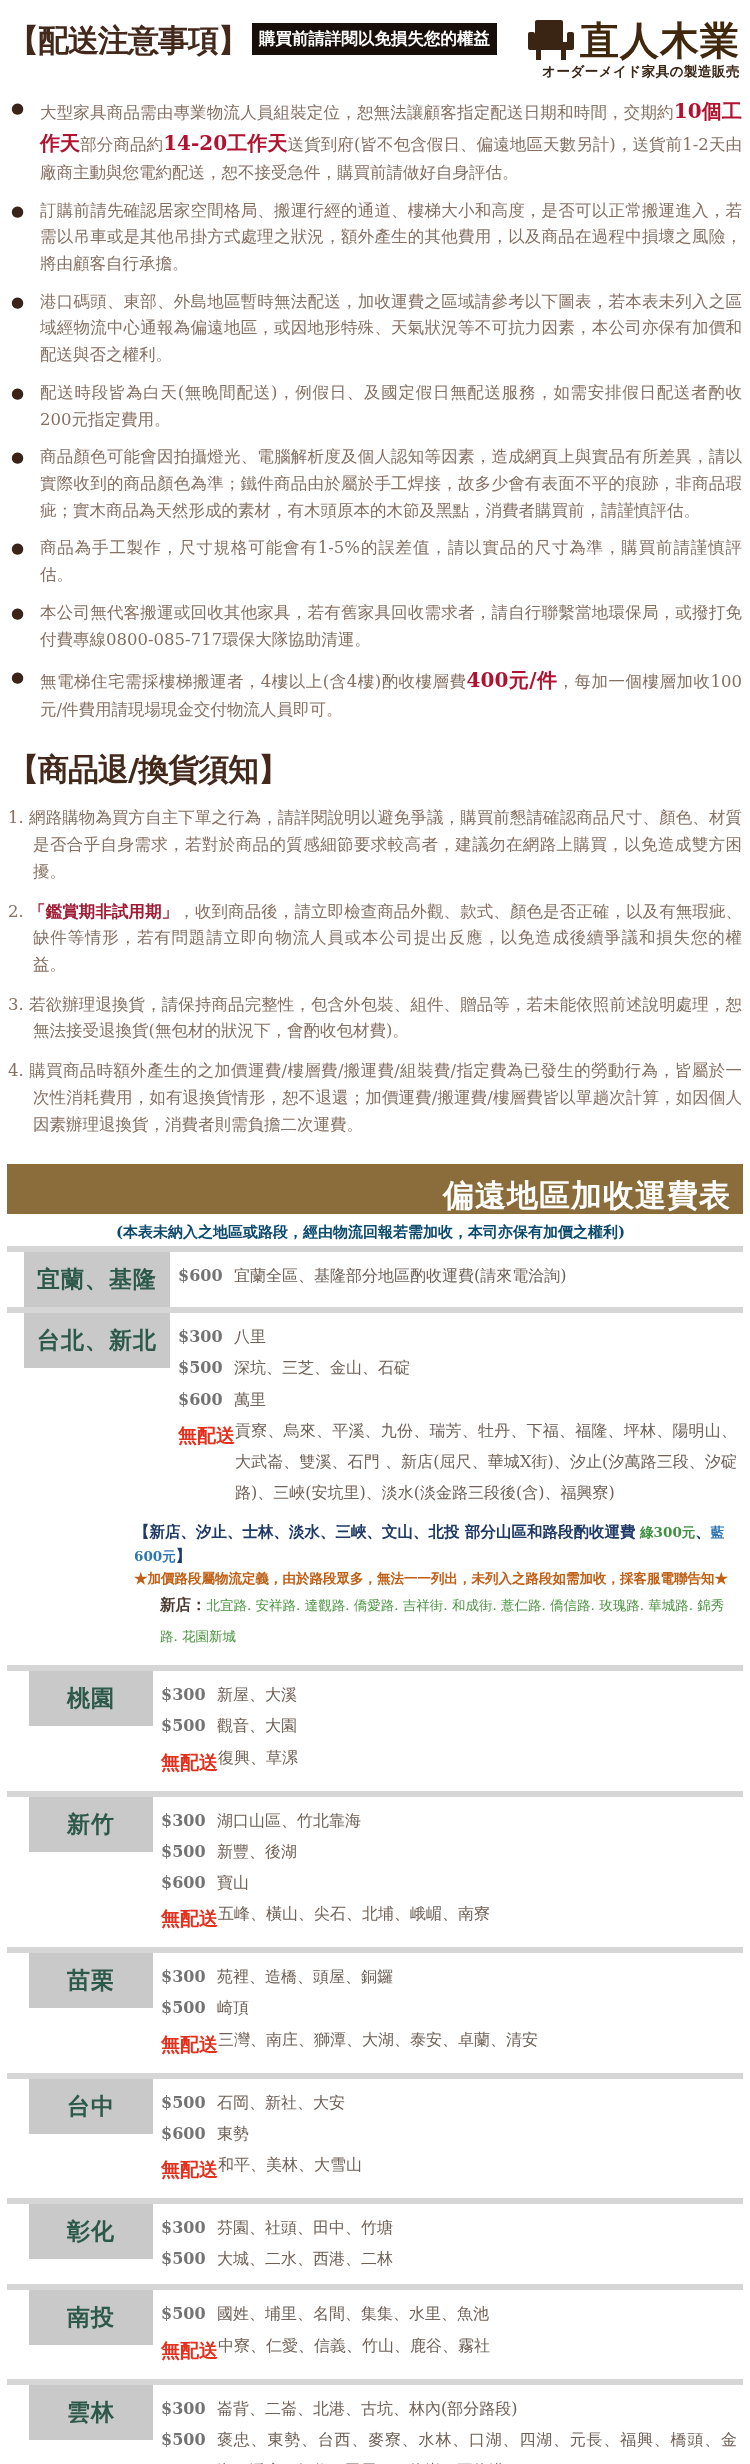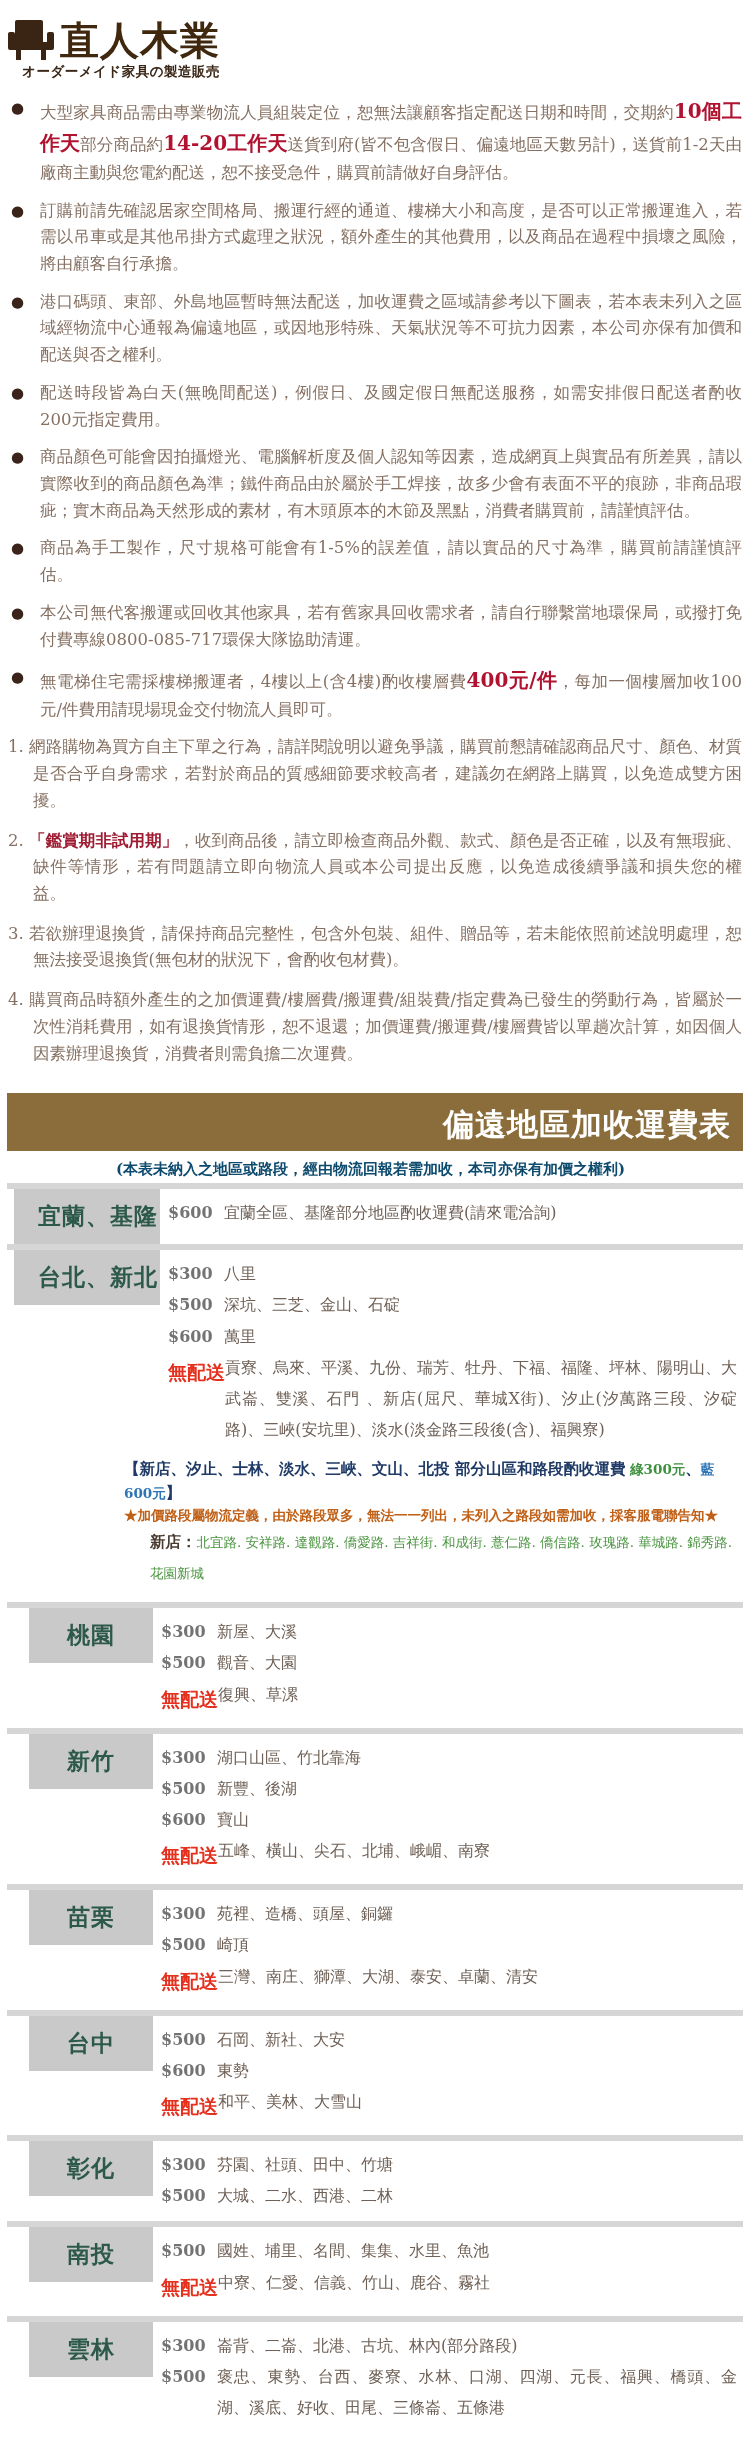--- a/index.html
+++ b/index.html
@@ -24,25 +24,25 @@
   .c-hl{color:#b01230;font-weight:bold;font-size:20px;}
 
   
   .ret{padding:0 8px;}
   .ret-title{font-family:"DejaVu Sans",sans-serif;font-weight:bold;font-size:31px;color:#43291c;letter-spacing:-1px;margin:26px 0 14px 0;}
   .ret-item{padding-left:25px;text-indent:-25px;margin-bottom:13px;font-size:16.5px;line-height:1.62;text-align:justify;color:#857062;}
   .c-hl2{color:#9e1b32;font-weight:bold;}
 
   
   .tbl{margin-top:26px;}
-  .tbl-bar{margin:0 7px;height:58px;background:#8a6d3b;color:#ffffff;font-family:"DejaVu Sans",sans-serif;font-weight:bold;font-size:31px;line-height:62px;text-align:right;padding-right:12px;letter-spacing:1px;}
+  .tbl-bar{margin:0 7px;height:50px;background:#8a6d3b;color:#ffffff;font-family:"DejaVu Sans",sans-serif;font-weight:bold;font-size:31px;line-height:62px;text-align:right;padding-right:12px;letter-spacing:1px;}
   .tbl-sub{text-align:center;color:#0c4a6e;font-size:15px;font-weight:bold;padding:9px 9px 4px 0;}
   .t-row{display:flex;border-top:6px solid #d6d6d6;margin:0 7px;align-items:flex-start;}
   .t-label{width:120px;margin-left:22px;background:#c9c9c9;color:#2d594a;font-family:"DejaVu Sans",sans-serif;font-weight:bold;font-size:23px;text-align:center;padding:12px 2px;letter-spacing:1px;white-space:nowrap;}
-  .t-row.wide .t-label{width:142px;margin-left:7px;text-align:right;}
+  .t-row.wide .t-label{width:142px;margin-left:17px;}
   .t-content{flex:1;padding:8px 2px 10px 8px;}
   .fee-line{display:flex;font-size:16px;line-height:1.95;}
   .fee-price{flex:0 0 56px;color:#737373;font-weight:bold;white-space:nowrap;}
   .fee-price.nd{color:#e5301d;font-family:"DejaVu Sans",sans-serif;font-size:19px;padding-top:2px;}
   .fee-areas{flex:1;color:#6f6157;text-align:justify;padding-right:4px;}
 
   
   .note{margin:12px 0 4px -44px;}
   .note-l1{font-size:15px;line-height:1.5;}
   .c-navy{color:#1f3a67;font-weight:bold;font-size:15.5px;}
@@ -53,20 +53,24 @@
   .c-dark{color:#4a3b30;font-weight:bold;font-size:15.5px;}
   .c-green2{color:#4a9440;font-size:13.5px;}
   .c-blue2{color:#2e75b6;font-size:13.5px;}
 </style>
 </head>
 <body>
 
 <div class="page">
 
   <div class="hdr">
+    <div class="hdr-left">
+      <div class="h-title">【配送注意事項】</div>
+      <div class="h-sub">購買前請詳閱以免損失您的權益</div>
+    </div>
     <div class="brand">
       <div class="brand-row">
         <svg class="chair" viewBox="0 0 46 40" xmlns="http://www.w3.org/2000/svg">
           <rect x="7" y="0" width="28" height="24" rx="2" fill="#3a2413"></rect>
           <rect x="0" y="12" width="7" height="18" rx="2" fill="#3a2413"></rect>
           <rect x="39" y="12" width="7" height="18" rx="2" fill="#3a2413"></rect>
           <rect x="5" y="22" width="36" height="8" fill="#3a2413"></rect>
           <rect x="8" y="30" width="5" height="10" fill="#3a2413"></rect>
           <rect x="33" y="30" width="5" height="10" fill="#3a2413"></rect>
         </svg>
@@ -104,20 +108,21 @@
   <div class="notice">
     <span class="dot">●</span><span class="n-text"><span>本公司無代客搬運或回收其他家具，若有舊家具回收需求者，請自行聯繫當地環保局，或撥打免付費專線0800-085-717環保大隊協助清運。</span></span>
   </div>
 
   <div class="notice">
     <span class="dot">●</span><span class="n-text"><span>無電梯住宅需採樓梯搬運者，4樓以上(含4樓)酌收樓層費</span><span class="c-hl">400元/件</span><span>，每加一個樓層加收100元/件費用請現場現金交付物流人員即可。</span></span>
   </div>
 </div>
 
   <div class="ret">
+    <div class="ret-title">【商品退/換貨須知】</div>
     <div id="ret-items">
   <div class="ret-item"><span class="r-text"><span>1. 網路購物為買方自主下單之行為，請詳閱說明以避免爭議，購買前懇請確認商品尺寸、顏色、材質是否合乎自身需求，若對於商品的質感細節要求較高者，建議勿在網路上購買，以免造成雙方困擾。</span></span></div>
 
   <div class="ret-item"><span class="r-text"><span>2. </span><span class="c-hl2">「鑑賞期非試用期」</span><span>，收到商品後，請立即檢查商品外觀、款式、顏色是否正確，以及有無瑕疵、缺件等情形，若有問題請立即向物流人員或本公司提出反應，以免造成後續爭議和損失您的權益。</span></span></div>
 
   <div class="ret-item"><span class="r-text"><span>3. 若欲辦理退換貨，請保持商品完整性，包含外包裝、組件、贈品等，若未能依照前述說明處理，恕無法接受退換貨(無包材的狀況下，會酌收包材費)。</span></span></div>
 
   <div class="ret-item"><span class="r-text"><span>4. 購買商品時額外產生的之加價運費/樓層費/搬運費/組裝費/指定費為已發生的勞動行為，皆屬於一次性消耗費用，如有退換貨情形，恕不退還；加價運費/搬運費/樓層費皆以單趟次計算，如因個人因素辦理退換貨，消費者則需負擔二次運費。</span></span></div>
 </div>
   </div>

